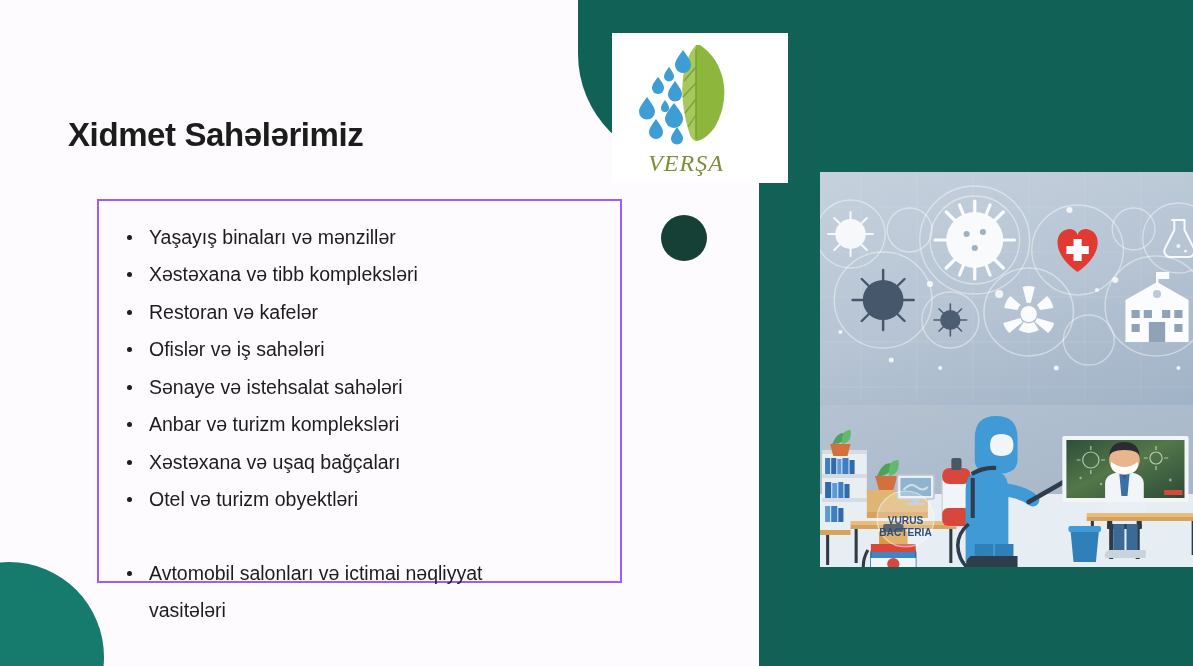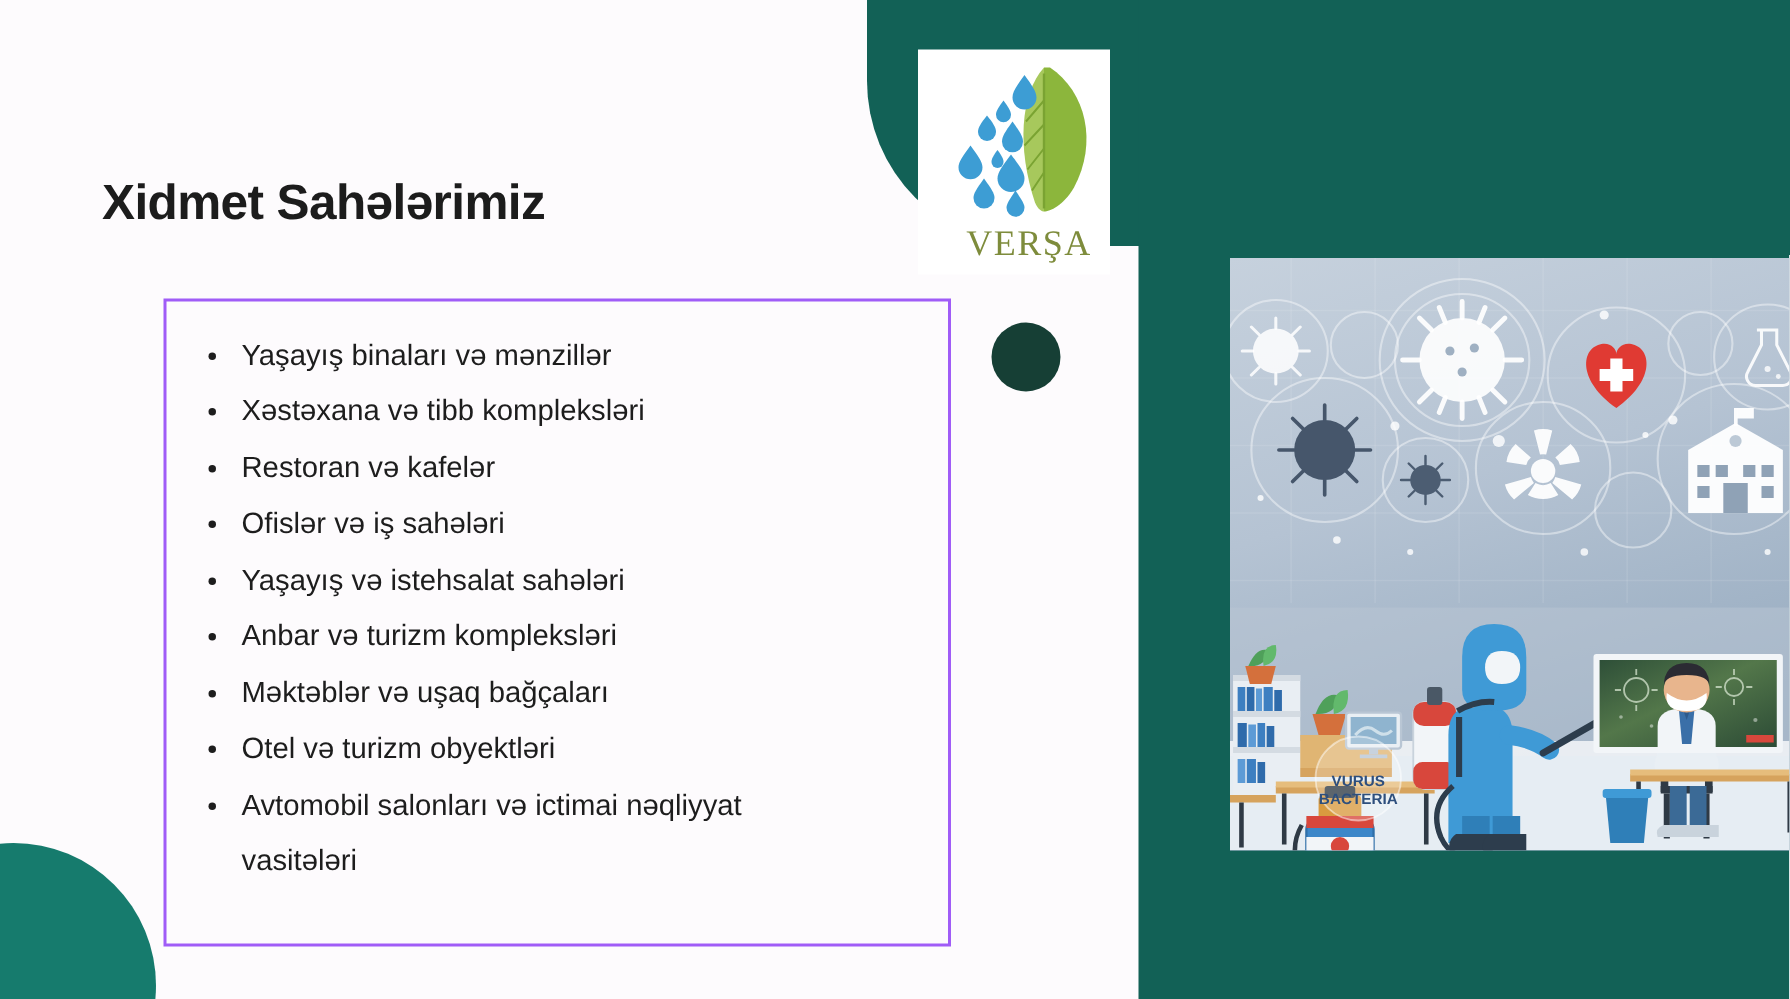--- a/index.html
+++ b/index.html
@@ -59,22 +59,22 @@
     font-size:33px;
     font-weight:700;
     color:#1c1c1c;
     letter-spacing:-0.4px;
     white-space:nowrap;
   }
 
   
   .list-box {
     position:absolute;
-    left:109px; top:199px;
-    width:525px; height:432px;
+    left:97px; top:199px;
+    width:525px; height:384px;
     border:2.5px solid #a05cf7;
     background:transparent;
   }
   .list-box ul {
     list-style:none;
     margin:18px 0 0 0;
     padding:0 0 0 22px;
   }
   .list-box li {
     position:relative;
@@ -90,22 +90,23 @@
     left:6px; top:16px;
     width:5px; height:5px;
     border-radius:50%;
     background:#1d1d1d;
   }
 
   
   .logo-card {
     position:absolute;
     left:612px; top:33px;
-    width:128px; height:150px;
+    width:176px; height:150px;
     background:#ffffff;
+    font-style:italic;
   }
   .logo-art {
     position:absolute;
     left:0; top:4px;
     width:148px; height:112px;
   }
   .logo-word {
     position:absolute;
     left:0; bottom:6px;
     width:148px;
@@ -137,25 +138,25 @@
   <div class="dot-green"></div>
 
   <h1 class="title">Xidmet Sahələrimiz</h1>
 
   <div class="list-box">
     <ul>
       <li> Yaşayış binaları və mənzillər</li>
       <li>Xəstəxana və tibb kompleksləri</li>
       <li> Restoran və kafelər</li>
       <li>Ofislər və iş sahələri</li>
-      <li> Yaşayış və istehsalat sahələri</li>
+      <li> Sənaye və istehsalat sahələri</li>
       <li>Anbar və turizm kompleksləri</li>
-      <li>Məktəblər və uşaq bağçaları</li>
+      <li>Xəstəxana və uşaq bağçaları</li>
       <li> Otel və turizm obyektləri</li>
-      <li style="max-width: 430px;">Avtomobil salonları və ictimai nəqliyyat vasitələri</li>
+      <li style="max-width: 430px; margin-top: 36px;">Avtomobil salonları və ictimai nəqliyyat vasitələri</li>
     </ul>
   </div>
 
   <div class="logo-card">
     <svg class="logo-art" viewBox="0 0 148 112">
 
       <path d="M88 8 C112 24 120 58 104 88 C97 100 88 104 84 104 L84 8 Z" fill="#8cb63c"></path>
       <path d="M84 8 C68 26 66 62 78 98 C80 103 83 104 84 104 Z" fill="#a7c85c"></path>
       <path d="M84 12 L84 102" stroke="#7aa332" stroke-width="1.6" fill="none"></path>
       <path d="M84 30 L72 44 M84 46 L71 60 M84 62 L73 76 M84 78 L76 90" stroke="#7aa332" stroke-width="1.3" fill="none"></path>

